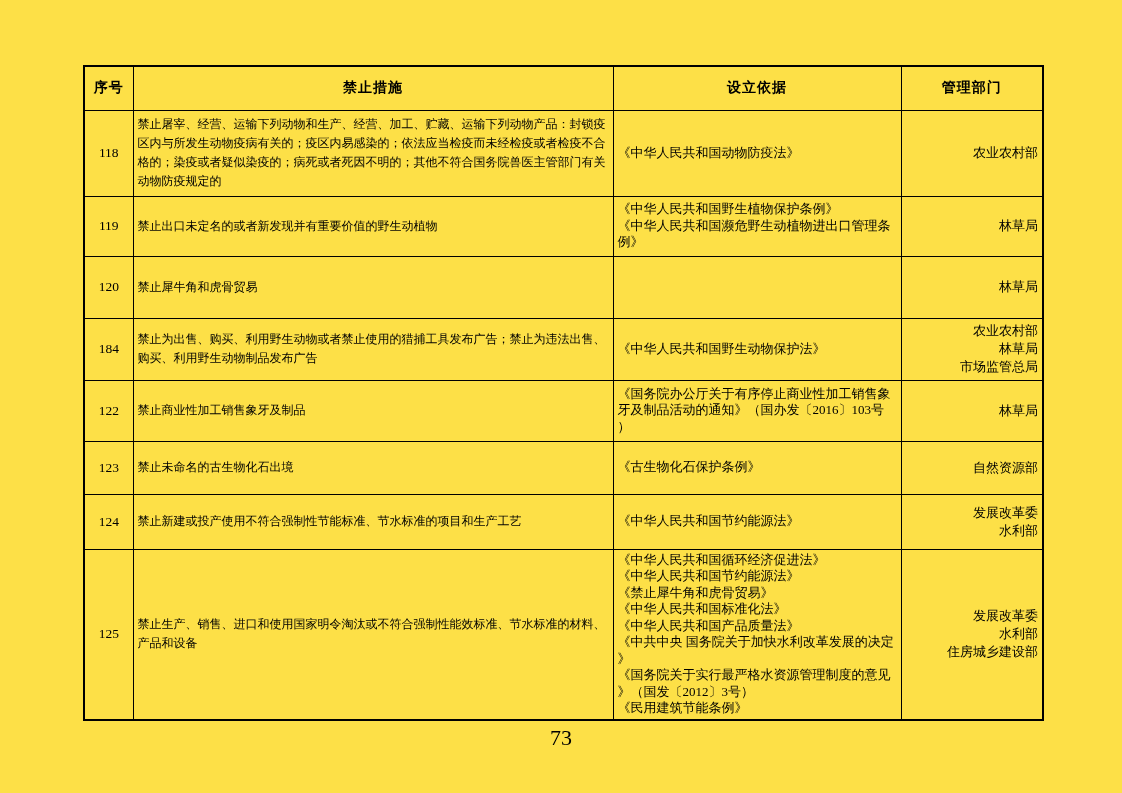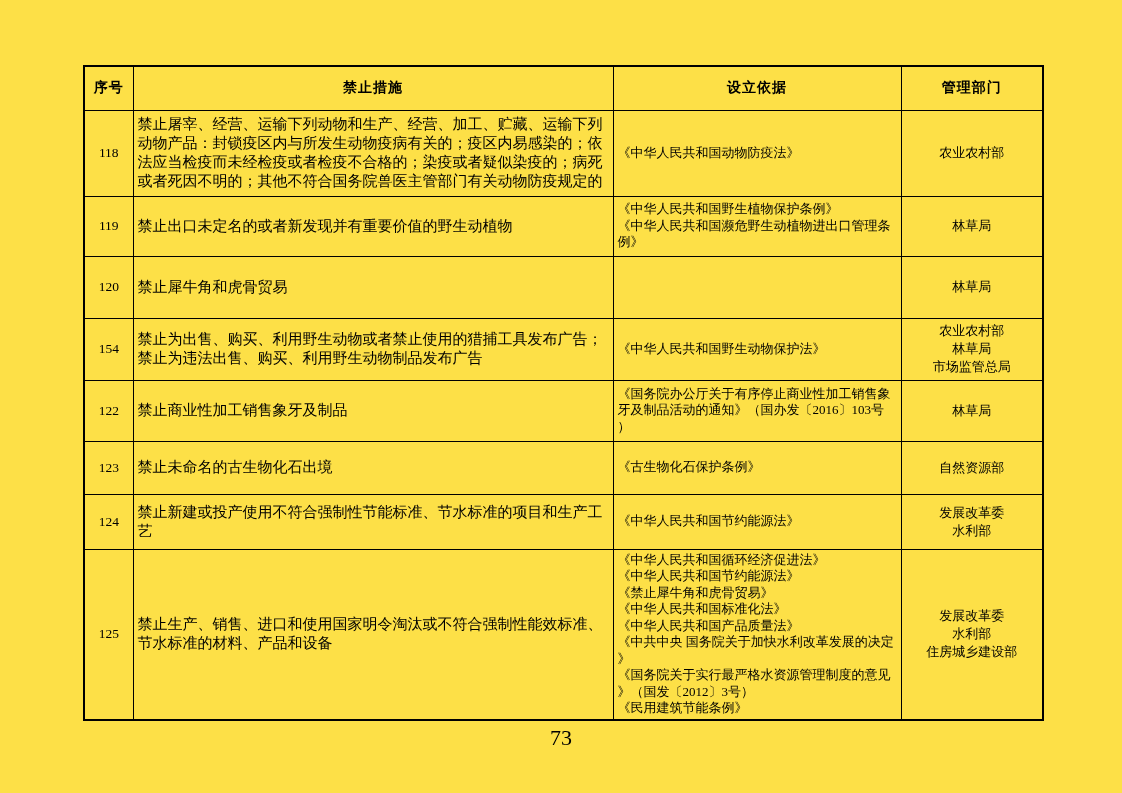--- a/index.html
+++ b/index.html
@@ -45,38 +45,38 @@
   tbody tr:nth-child(4){height:62px;}
   tbody tr:nth-child(5){height:61px;}
   tbody tr:nth-child(6){height:53px;padding-left:19px;}
   tbody tr:nth-child(7){height:55px;}
   tbody tr:nth-child(8){height:164px;}
   td.c-no{
     text-align:center;
     font-size:13.5px;
   }
   td.c-measure{
-    font-size:15px;
+    font-size:12px;
     line-height:19px;
     padding:2px 4px 2px 5px;
     text-align:left;
   }
   td.c-basis{
     font-size:13px;
     line-height:16.5px;
     padding:2px 8px 2px 6px;
     text-align:left;
     word-break:break-all;
     line-break:anywhere;
   }
   td.c-dept{
     font-size:13px;
     line-height:18px;
     padding:2px 4px 2px 6px;
-    text-align:center;
+    text-align:right;
   }
   .page-number{
     position:absolute;
     left:0;
     top:725px;
     width:1122px;
     text-align:center;
     font-size:22px;
   }
 </style>
@@ -126,21 +126,21 @@
   <tr>
     <td class="c-no">120</td>
     <td class="c-measure">禁止犀牛角和虎骨贸易</td>
     <td class="c-basis"></td>
     <td class="c-dept">
             <div>林草局</div>
           </td>
   </tr>
 
   <tr>
-    <td class="c-no">154</td>
+    <td class="c-no">184</td>
     <td class="c-measure">禁止为出售、购买、利用野生动物或者禁止使用的猎捕工具发布广告；禁止为违法出售、购买、利用野生动物制品发布广告</td>
     <td class="c-basis">
             <div>《中华人民共和国野生动物保护法》</div>
           </td>
     <td class="c-dept">
             <div>农业农村部</div>
             <div>林草局</div>
             <div>市场监管总局</div>
           </td>
   </tr>

